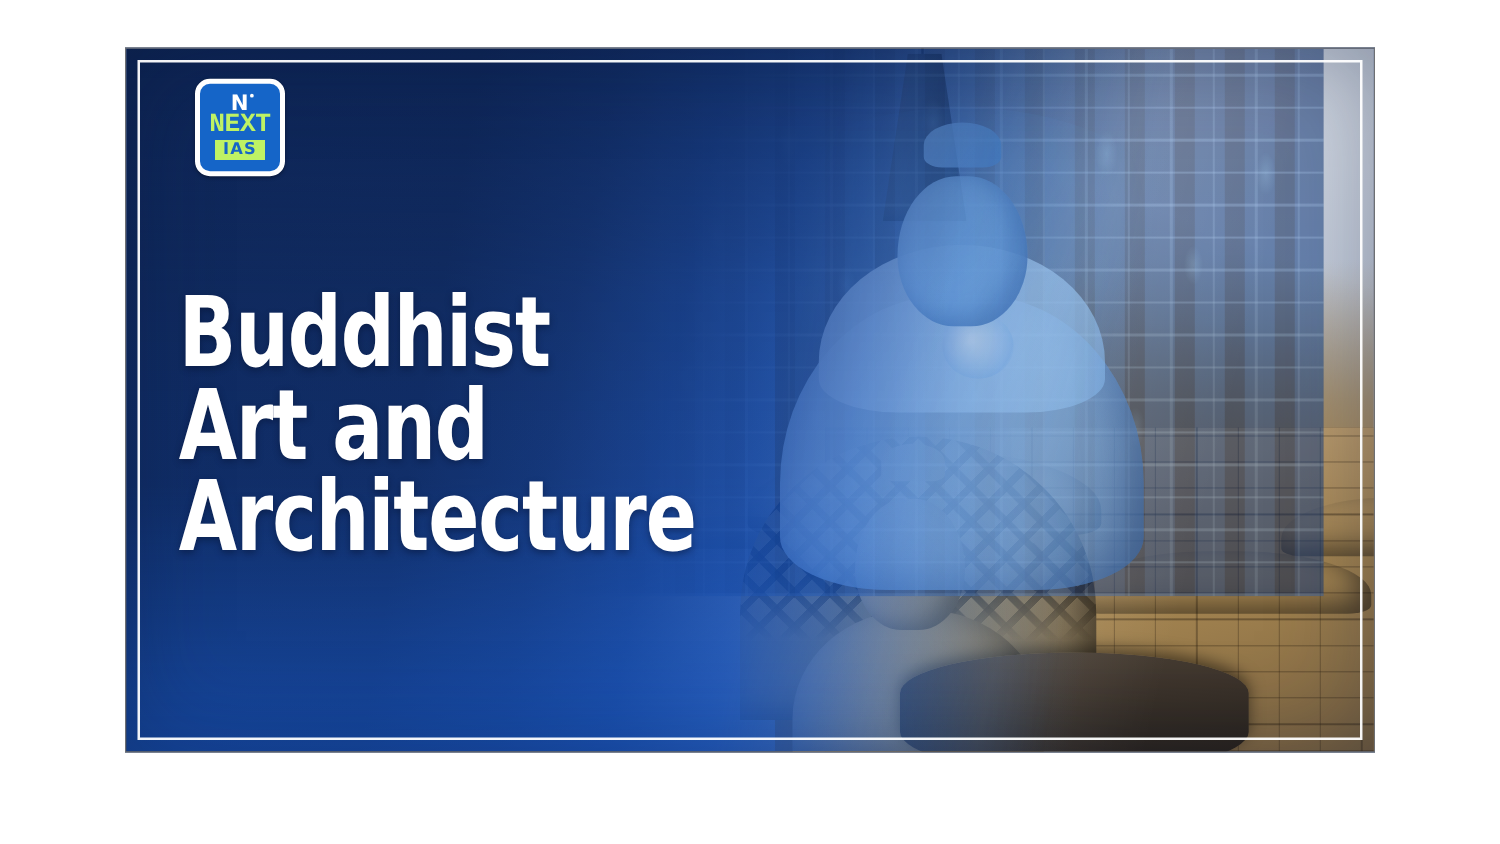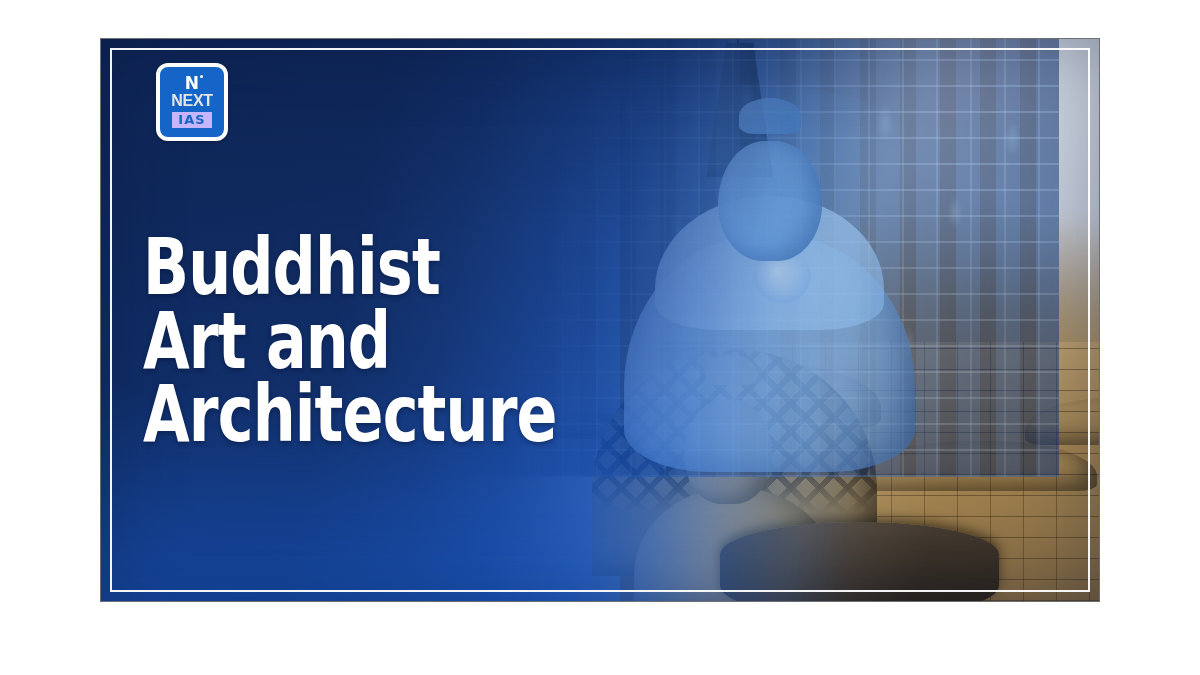--- a/index.html
+++ b/index.html
@@ -264,26 +264,26 @@
   .logo-n{
     color:#fff;font-weight:700;font-size:17px;line-height:15px;
     letter-spacing:.5px;position:relative;
     font-family:"DejaVu Sans", sans-serif;
   }
   .logo-n::after{
     content:"";position:absolute;right:-4px;top:-1px;
     width:3px;height:3px;background:#fff;border-radius:50%;
   }
   .logo-next{
-    color:#e5e5e5;font-weight:700;font-size:16px;line-height:17px;
+    color:#bef264;font-weight:700;font-size:21px;line-height:17px;
     letter-spacing:-.3px;
-    font-family:Liberation Sans, sans-serif;
+    font-family:Liberation Mono, monospace;
   }
   .logo-ias{
-    background:#c4b5fd;color:#1565c8;
+    background:#bef264;color:#1565c8;
     font-weight:700;font-size:13px;line-height:13px;
     letter-spacing:1px;
     padding:1px 6px 2px;margin-top:2px;
     font-family:"DejaVu Sans", sans-serif;
   }
 
   
   .headline{
     position:absolute;left:42px;top:140px;
     width:460px;

